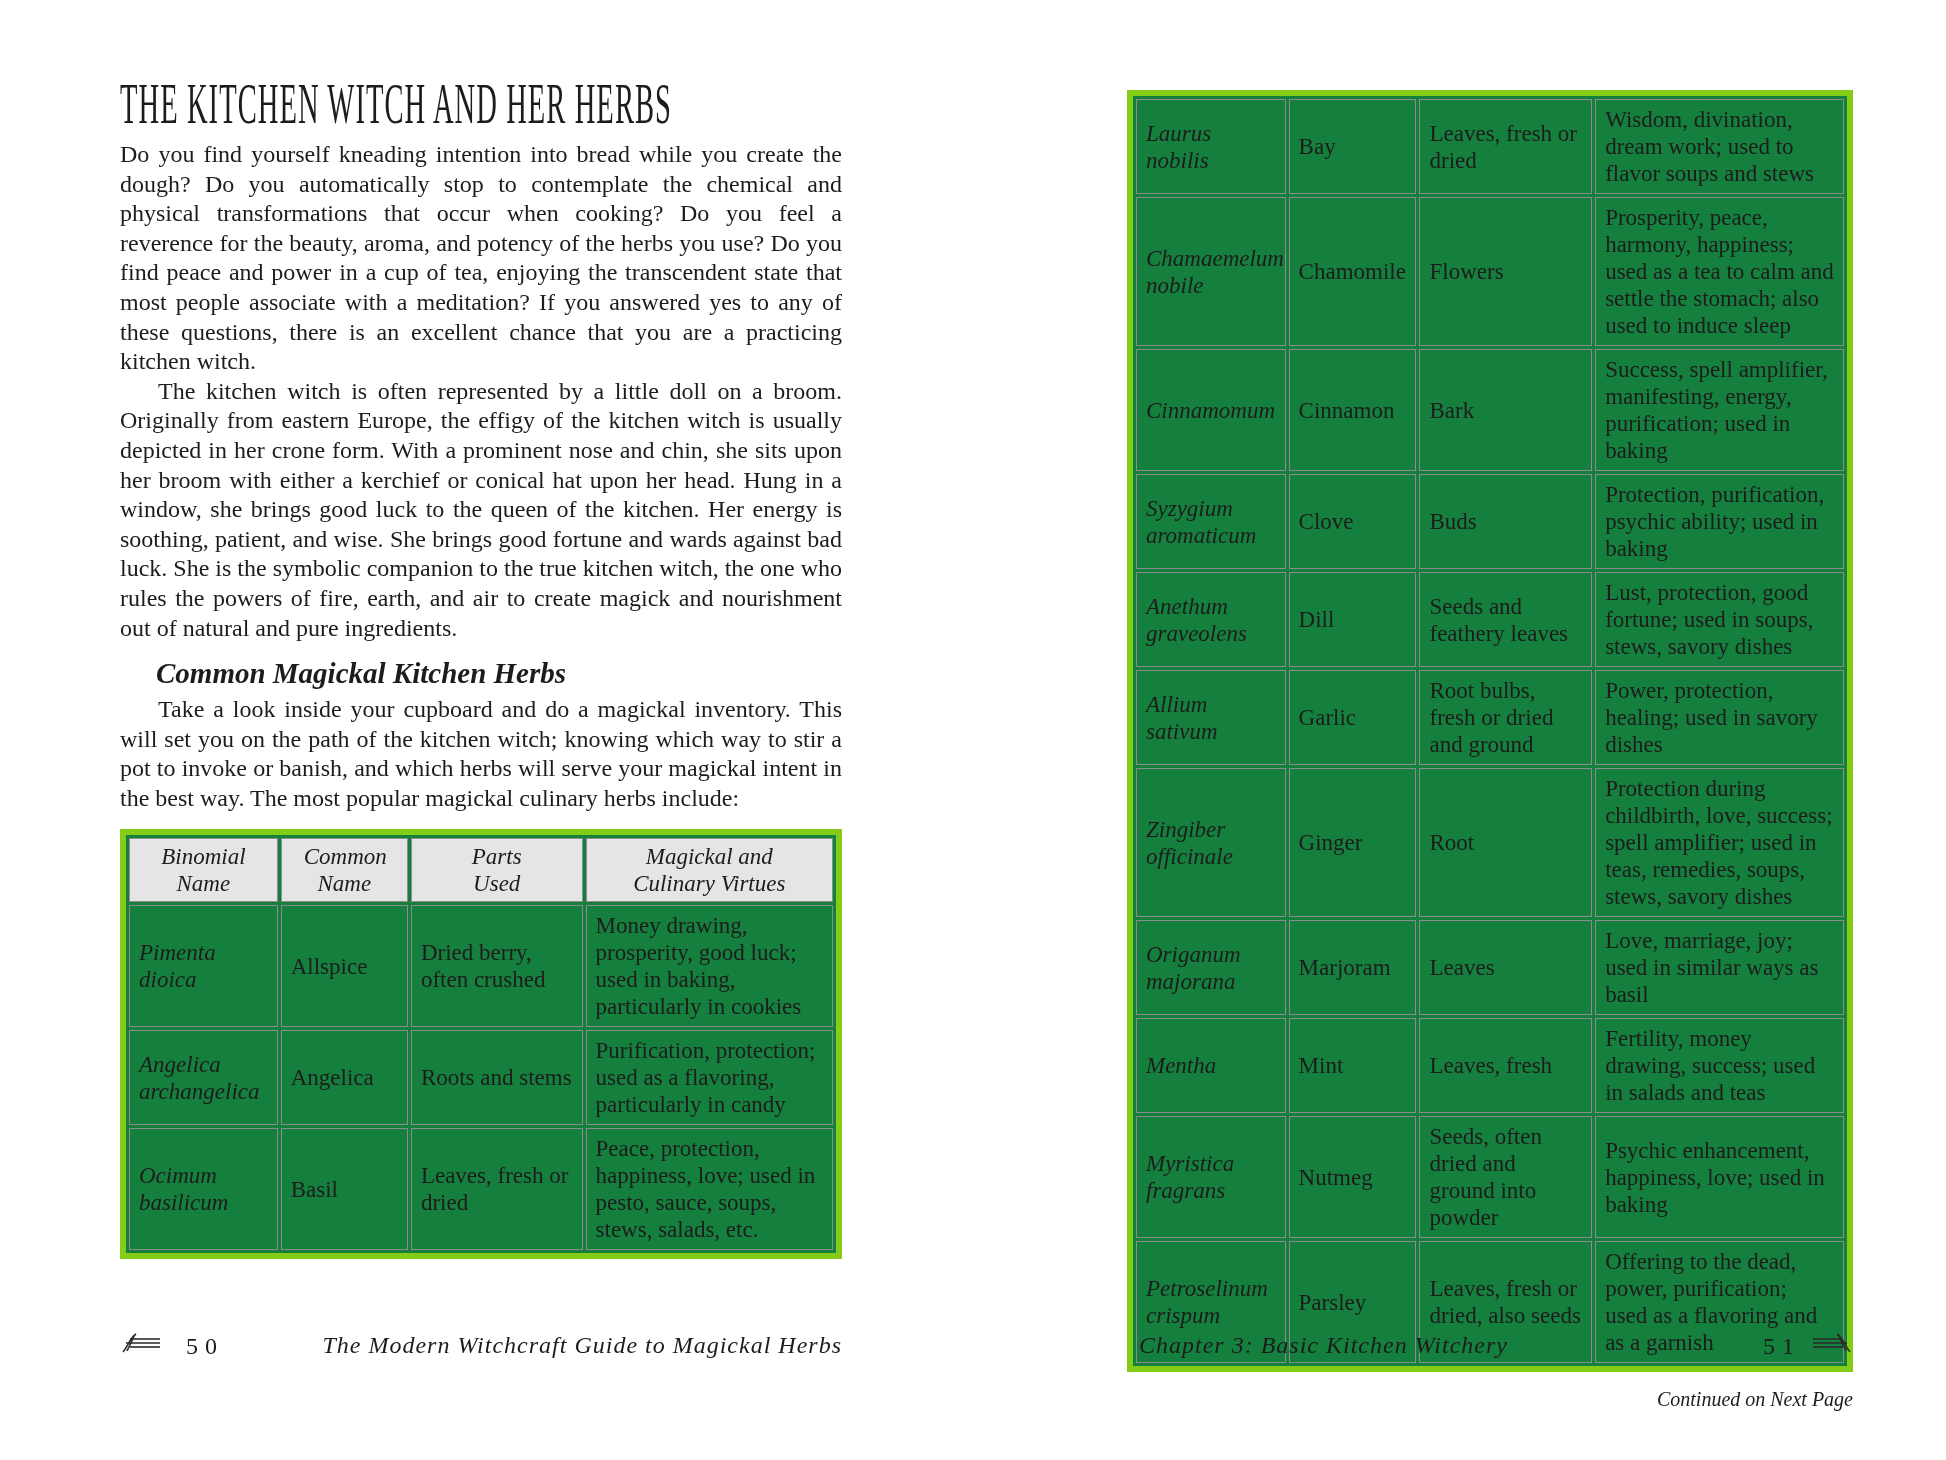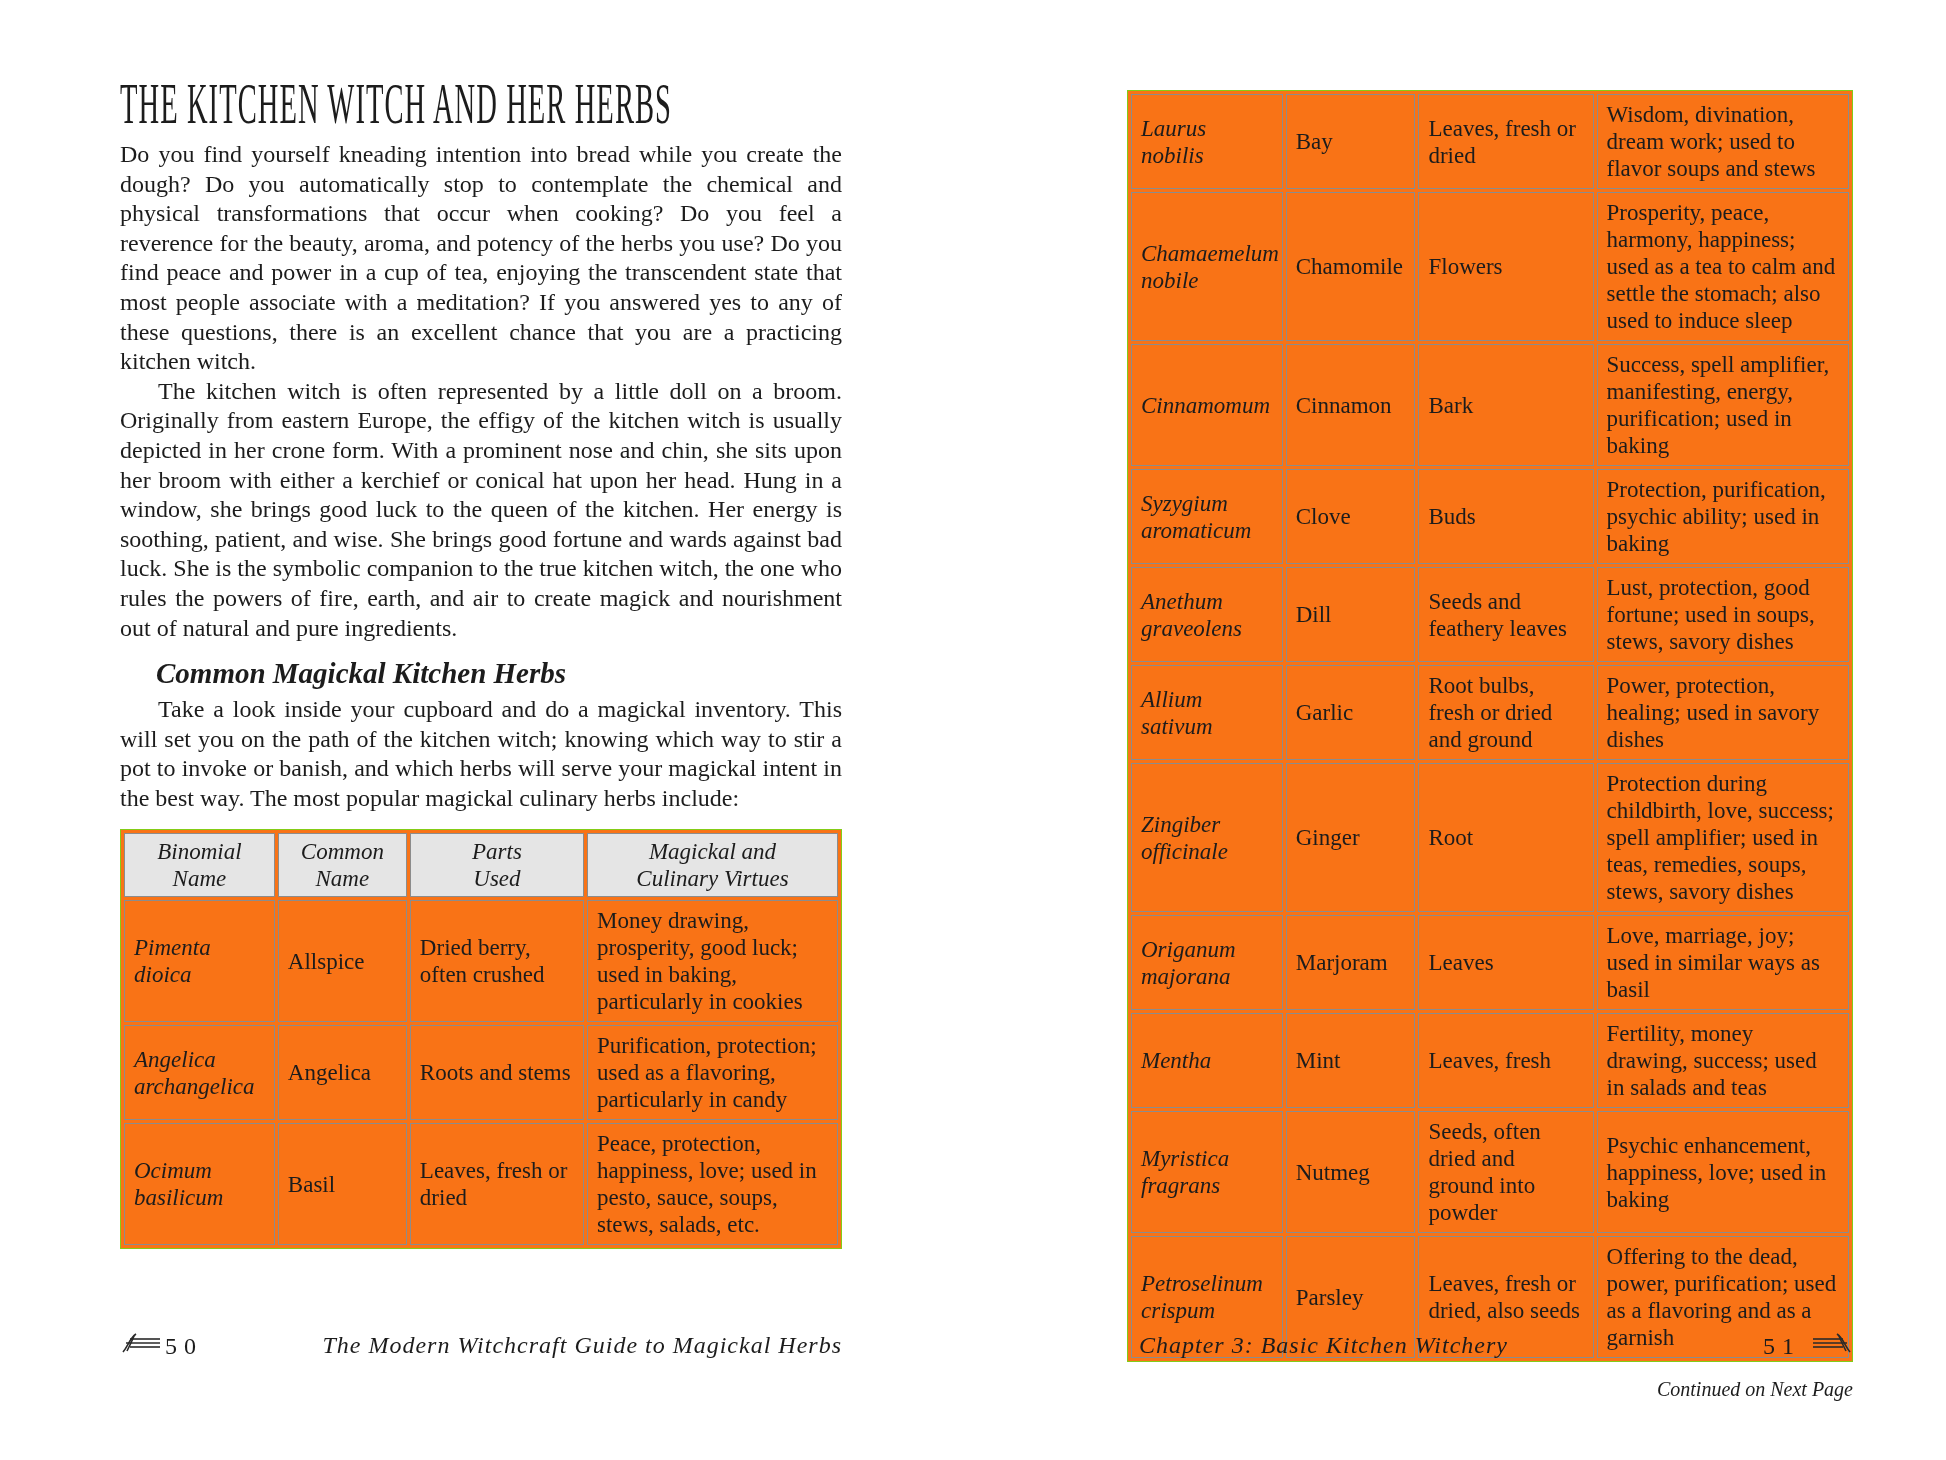--- a/index.html
+++ b/index.html
@@ -18,22 +18,22 @@
   .body-par{
     margin:0;font-size:24px;line-height:29.6px;text-align:justify;
   }
   .body-par.indent{text-indent:38px;}
   .subheading{
     margin:13px 0 5px 0;padding-left:36px;font-size:29px;line-height:34px;
     font-style:italic;
   }
   
   table.herb{
-    border-collapse:separate;border-spacing:3px;border:1px solid #84cc16;
-    table-layout:fixed;background:#f97316;
+    border-collapse:separate;border-spacing:3px;border:6px solid #84cc16;
+    table-layout:fixed;background:#15803d;
   }
   table.herb.left-table{width:722px;margin-top:16px;}
   table.herb.right-table{width:726px;}
   table.herb th,table.herb td{
     border:1px solid #8c8c8c;font-size:23px;line-height:27px;
     padding:6px 9px;vertical-align:middle;font-weight:normal;
     overflow:hidden;
   }
   table.herb th{
     background:#e5e5e5;font-style:italic;text-align:center;
@@ -44,21 +44,21 @@
   
   .right-col{position:absolute;left:1127px;top:90px;width:726px;}
   .continued{
     margin-top:16px;text-align:right;font-style:italic;font-size:20px;
   }
   
   .footer{position:absolute;top:1330px;height:34px;font-size:24px;}
   .footer-left{left:120px;width:722px;}
   .footer-right{left:1127px;width:726px;}
   .footer .pageno{letter-spacing:7px;font-size:24px;}
-  .footer-left .pagegroup{position:absolute;left:0;top:2px;display:flex;align-items:center;gap:3px;}
+  .footer-left .pagegroup{position:absolute;left:0;top:2px;display:flex;align-items:center;gap:24px;}
   .footer-left .booktitle{position:absolute;right:0;top:2px;font-style:italic;letter-spacing:1px;}
   .footer-right .chaptertitle{position:absolute;left:12px;top:2px;font-style:italic;letter-spacing:1px;}
   .footer-right .pagegroup{position:absolute;right:0;top:2px;display:flex;align-items:center;gap:10px;}
   .orn{display:inline-block;}
 </style>
 </head>
 <body>
 
 <div class="left-col">
   <div class="page-title">THE KITCHEN WITCH AND HER HERBS</div>

